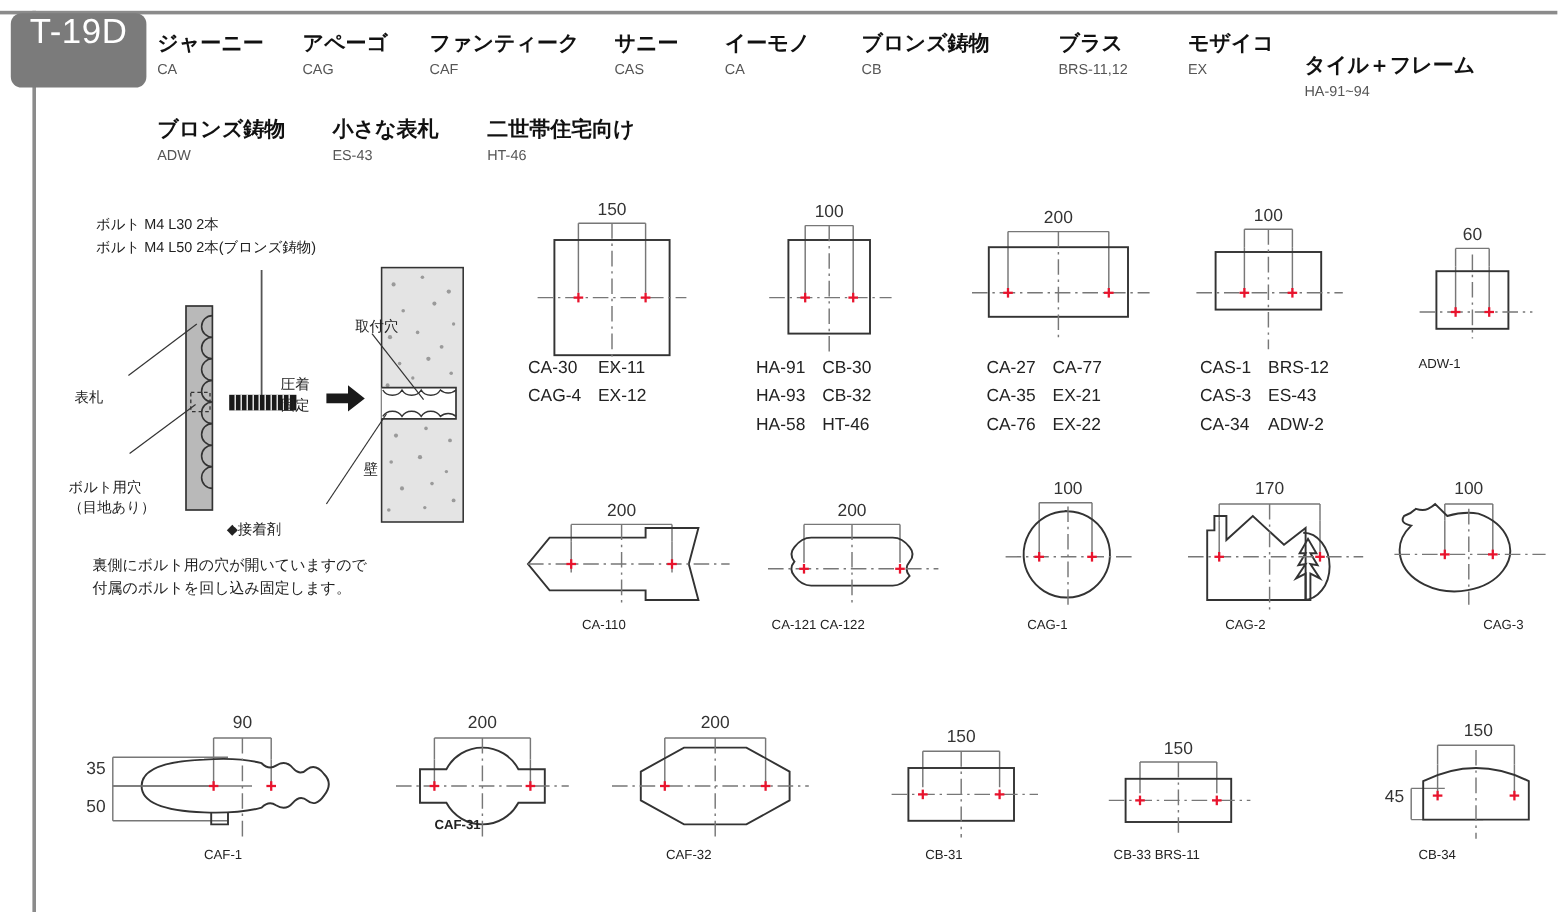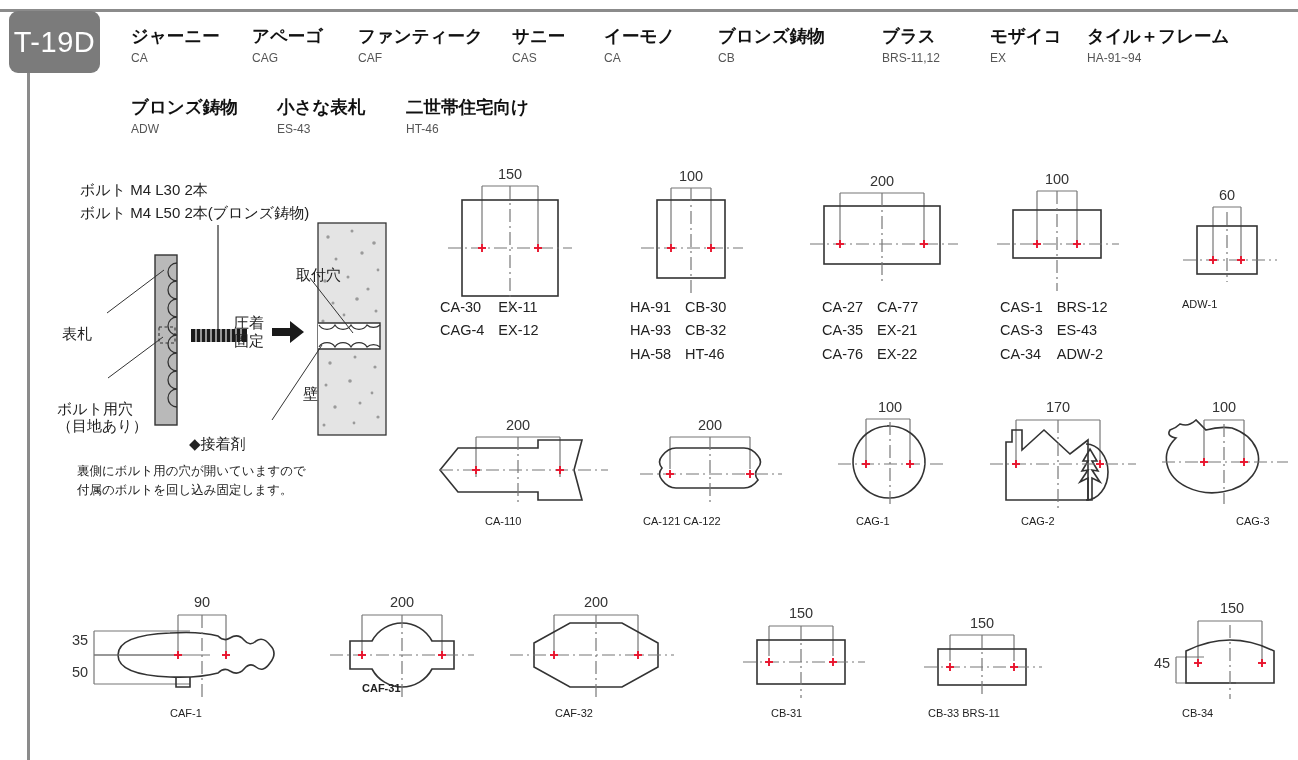--- a/index.html
+++ b/index.html
@@ -5,34 +5,34 @@
   html,body{margin:0;padding:0;background:#fff;}
   body{width:1298px;height:760px;position:relative;overflow:hidden;
        font-family:"Liberation Sans","DejaVu Sans",sans-serif;color:#1a1a1a;}
   .abs{position:absolute;}
 
   
   #top-rule{left:0;top:9px;width:1298px;height:3px;background:#8b8b8b;}
   #left-rule{left:27px;top:9px;width:3px;height:751px;background:#8b8b8b;}
 
   
-  #page-tab{left:9px;top:11px;width:91px;height:62px;background:#7b7b7b;
-            border-radius:9px;display:flex;align-items:center;justify-content:center;}
+  #page-tab{left:9px;top:11px;width:113px;height:62px;background:#7b7b7b;
+            border-radius:9px;display:flex;align-items:flex-start;justify-content:center;}
   #page-tab span{color:#fff;font-size:29px;letter-spacing:.5px;}
 
   
   .hdr-item{top:28px;}
   .hdr-item .jp{font-size:17.5px;font-weight:700;color:#111;white-space:nowrap;line-height:1;}
   .hdr-item .code{font-size:12px;color:#555;margin-top:6px;white-space:nowrap;line-height:1;}
   .hdr-item2{top:99px;}
   .hdr-item2 .jp{font-size:17.5px;font-weight:700;color:#111;white-space:nowrap;line-height:1;}
   .hdr-item2 .code{font-size:12px;color:#555;margin-top:6px;white-space:nowrap;line-height:1;}
 
   
-  .ill-txt{font-size:15px;color:#222;white-space:nowrap;line-height:1.55;}
+  .ill-txt{font-size:12px;color:#222;white-space:nowrap;line-height:1.55;}
   .ill-txt.b{font-size:12.5px;}
 
   
   .cell{position:absolute;}
   .cell svg{display:block;overflow:visible;}
   .cap{position:absolute;font-size:11px;color:#222;white-space:nowrap;line-height:1.5;}
   .codes{position:absolute;font-size:14.5px;color:#222;white-space:nowrap;line-height:1.62;}
   .codes .col{display:inline-block;}
   .codes .col.c2{margin-left:14px;}
 
@@ -79,21 +79,21 @@
       <div class="code">CB</div>
     </div>
     <div class="abs hdr-item" style="left: 882px;">
       <div class="jp">ブラス</div>
       <div class="code">BRS-11,12</div>
     </div>
     <div class="abs hdr-item" style="left: 990px;">
       <div class="jp">モザイコ</div>
       <div class="code">EX</div>
     </div>
-    <div class="abs hdr-item" style="left: 1087px;">
+    <div class="abs hdr-item" style="left: 1087px; margin-top: 18px;">
       <div class="jp">タイル＋フレーム</div>
       <div class="code">HA-91~94</div>
     </div>
   </div>
 <div id="header-row2">
     <div class="abs hdr-item2" style="left: 131px;">
       <div class="jp">ブロンズ鋳物</div>
       <div class="code">ADW</div>
     </div>
     <div class="abs hdr-item2" style="left: 277px;">

